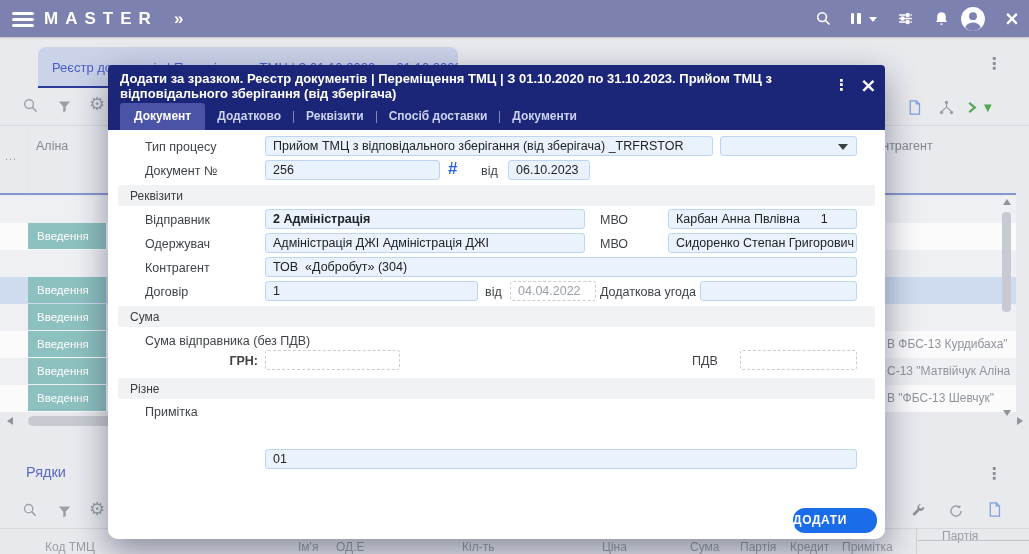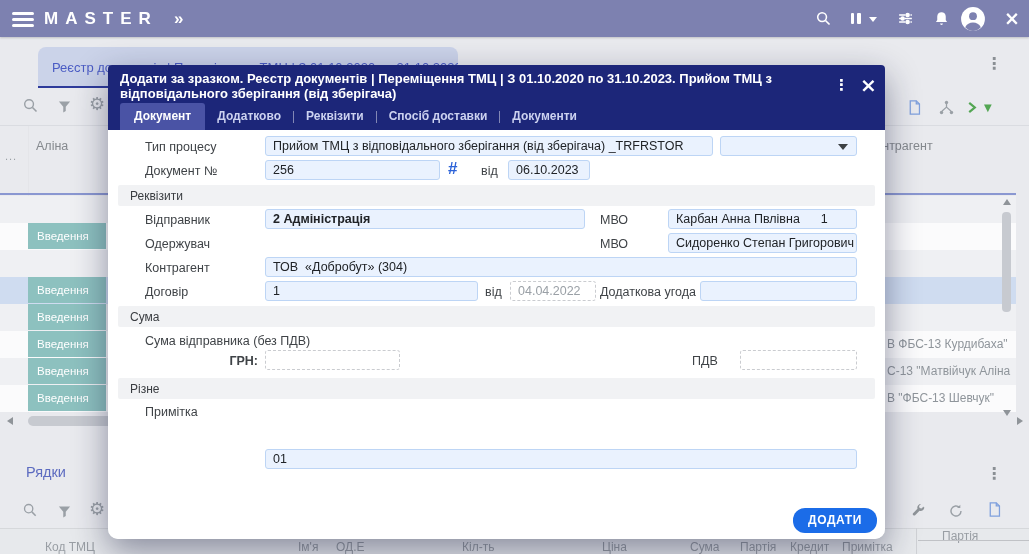--- a/index.html
+++ b/index.html
@@ -73,21 +73,21 @@
            border-radius:3px;font-size:12.5px;color:#202327;line-height:18px;padding:0 7px;
            white-space:pre;overflow:hidden;}
   .f-dashed{background:#fff;border:1px dashed #caccd0;color:#9aa0a6;}
   .f-select .sel-caret{position:absolute;right:8px;top:7px;width:0;height:0;
            border-left:5px solid transparent;border-right:5px solid transparent;border-top:6px solid #3c4043;}
   .band{position:absolute;left:10px;width:757px;height:21px;background:#f1f2f4;border-radius:2px;}
   .band span{display:block;padding:4px 0 0 12px;color:#3a3d41;font-size:12px;}
   .hash{position:absolute;color:#2d63d8;font-size:17px;font-weight:bold;line-height:20px;}
   .grn-label{font-weight:bold;text-align:right;width:50px;}
   .submit-btn{position:absolute;left:685px;top:443px;width:84px;height:25px;background:#1b6ce8;border-radius:12px;
-              color:#fff;font-size:12px;font-weight:bold;letter-spacing:.6px;text-align:center;line-height:25px;}
+              color:#fff;font-size:12px;font-weight:bold;letter-spacing:.6px;line-height:25px;}
   svg{display:block;}
 </style>
 </head>
 <body>
 
 <div class="stage">
 
   <div class="abs appbar">
     <div class="abs menu-bars" style="left:12px;top:12px;">
       <div></div>
@@ -296,20 +296,21 @@
     <div class="band" style="top:120px;">
         <span>Реквізити</span>
       </div>
 
     <span class="f-label" style="left:37px;top:145px;">Відправник</span>
     <div class="f-input" style="left:157px;top:144px;width:320px;font-weight:bold;">2 Адміністрація</div>
     <span class="f-label" style="left:492px;top:145px;">МВО</span>
     <div class="f-input" style="left:560px;top:144px;width:189px;">Карбан Анна Пвлівна      1</div>
 
     <span class="f-label" style="left:37px;top:169px;">Одержувач</span>
+    <div class="f-input" style="left:157px;top:168px;width:320px;">Адміністрація ДЖІ Адміністрація ДЖІ</div>
     <span class="f-label" style="left:492px;top:169px;">МВО</span>
     <div class="f-input" style="left:560px;top:168px;width:189px;">Сидоренко Степан Григорович    84</div>
 
     <span class="f-label" style="left:37px;top:193px;">Контрагент</span>
     <div class="f-input" style="left:157px;top:192px;width:592px;">ТОВ  «Добробут» (304)</div>
 
     <span class="f-label" style="left:37px;top:217px;">Договір</span>
     <div class="f-input" style="left:157px;top:216px;width:213px;">1</div>
     <span class="f-label" style="left:377px;top:217px;">від</span>
     <div class="f-input f-dashed" style="left:402px;top:216px;width:86px;">04.04.2022</div>

